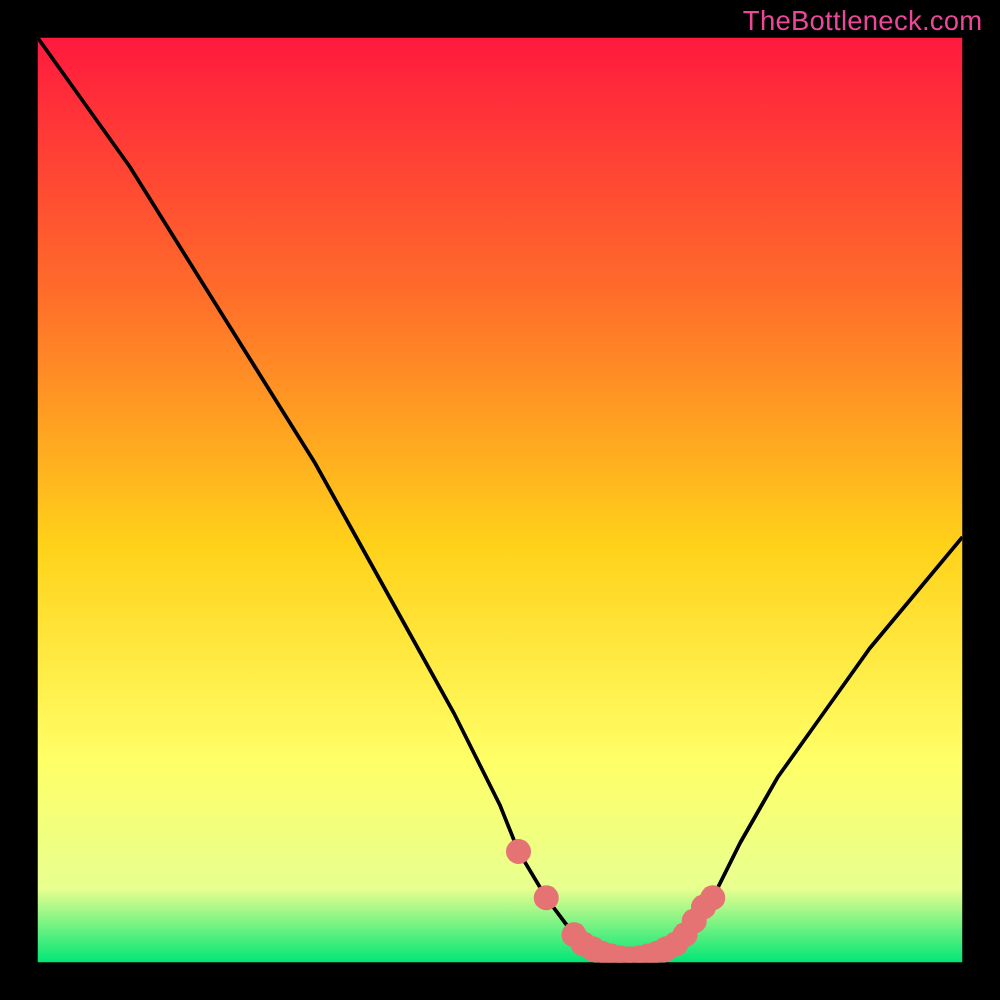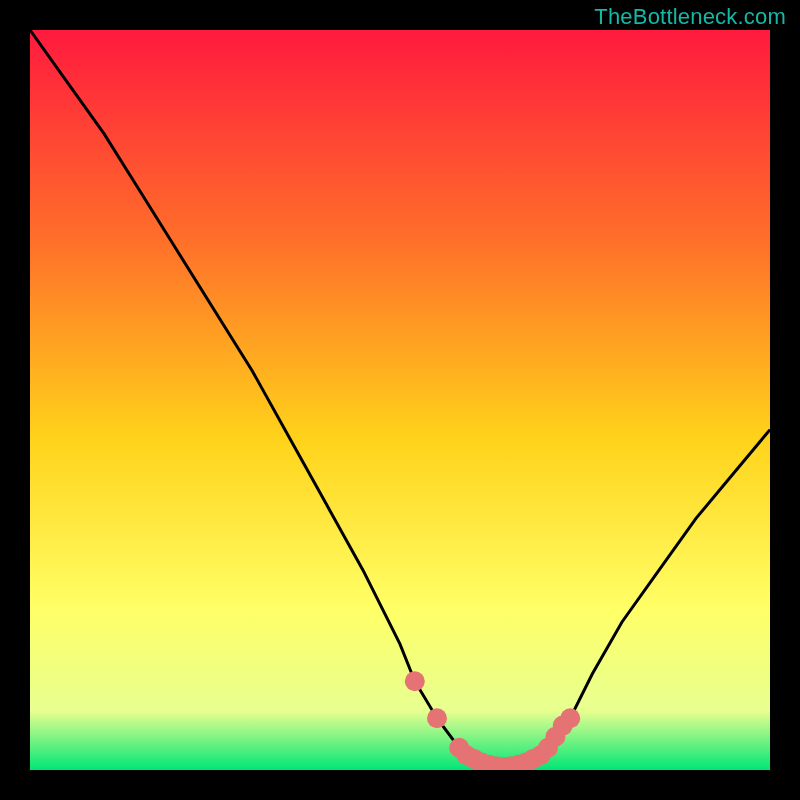--- a/index.html
+++ b/index.html
@@ -14,21 +14,21 @@
   .stage {
     position: relative;
     width: 800px;
     height: 800px;
     background: #000;
   }
   .watermark {
     position: absolute;
     top: 4px;
     right: 14px;
-    color: #14b8a6;
+    color: #ec4899;
     font-size: 22px;
     font-weight: 500;
     letter-spacing: 0.2px;
     z-index: 4;
     margin-left: 32px;
   }
   svg.plot {
     position: absolute;
     left: 30px;
     top: 30px;

